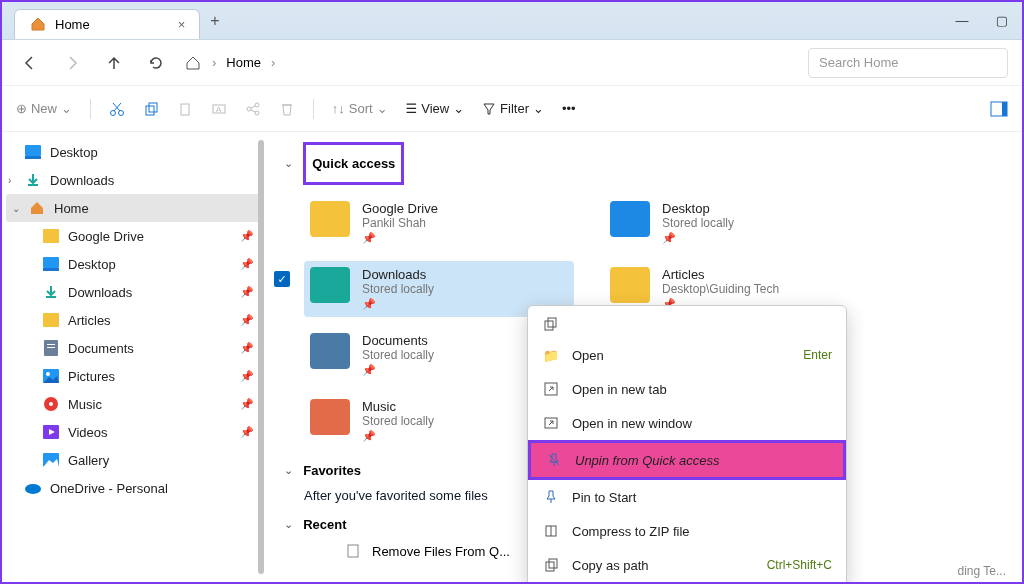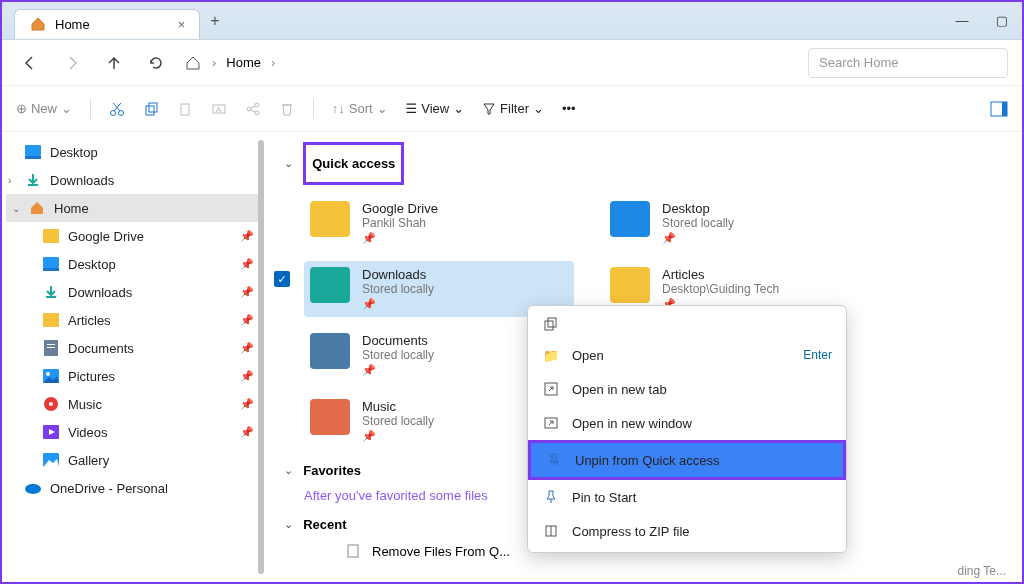--- a/index.html
+++ b/index.html
@@ -27,34 +27,34 @@
 .sbitem.nested { padding-left: 40px; }
 .sbitem.sel { background:#e5e5e5; border-radius:3px; margin:0 4px; }
 .sbitem .exp { position:absolute; left:6px; color:#666; font-size:10px; }
 .sbpin { margin-left:auto; color:#999; font-size:11px; }
 .sbscroll { position:absolute; right:0; top:8px; bottom:8px; width:6px; background:#c2c2c2; border-radius:3px; }
 .content { flex:1; padding: 10px 20px; overflow:hidden; }
 .section { margin-bottom: 14px; }
 .section-head { display:flex; align-items:center; gap:10px; margin-bottom:10px; }
 .section-head .chev { color:#555; font-size:11px; }
 .highlight-box { border:3px solid #7c3aed; padding:11px 6px; display:inline-block; font-weight:600; }
-.hint { color:#8b5cf6; margin-left:20px; }
+.hint { color:#0f172a; margin-left:20px; }
 .grid { display:flex; flex-wrap:wrap; gap: 10px 30px; margin-left:20px; }
 .item { display:flex; align-items:flex-start; gap:12px; width:270px; padding:6px; border-radius:4px; position:relative; }
 .item.sel { background:#cce4f7; }
 .item-check { position:absolute; left:-30px; top:10px; width:16px; height:16px; background:#0067c0; border-radius:2px; color:#fff; font-size:11px; display:flex; align-items:center; justify-content:center; }
 .fico { width:40px; height:36px; border-radius:4px; display:flex; align-items:center; justify-content:center; font-size:20px; }
 .item-txt .name { color:#222; }
 .item-txt .sub { color:#777; font-size:12px; }
 .item-txt .pin { color:#888; font-size:11px; margin-top:2px; }
 .context { position:absolute; left:525px; top:303px; width:320px; background:#fff; border:1px solid #ccc; border-radius:6px; box-shadow:0 6px 20px rgba(0,0,0,.2); z-index:10; padding:4px 0; }
 .ctx-top { padding:6px 14px; }
 .ctx-item { display:flex; align-items:center; gap:12px; padding:8px 14px; color:#222; }
-.ctx-item.hl { border:3px solid #7c3aed; background:#3b82f6; margin:0 0; }
-.ctx-key { margin-left:auto; color:#0369a1; font-size:12px; }
+.ctx-item.hl { border:3px solid #7c3aed; background:#ec4899; margin:0 0;font-style:italic; }
+.ctx-key { margin-left:auto; color:#4d7c0f; font-size:12px; }
 .ico { width:18px; height:18px; display:inline-flex; align-items:center; justify-content:center; }
 svg { display:block; }
 </style>
 </head>
 <body>
 
 <div class="titlebar">
   <div class="tab">
     <span class="ico">
         <svg width="16" height="16">
@@ -423,15 +423,25 @@
     </div>
   <div class="ctx-item">
       <span class="ico">
         <svg width="16" height="16">
           <rect x="3" y="3" width="10" height="10" fill="none" stroke="#555"></rect>
           <path d="M8 3 L8 13" stroke="#555"></path>
         </svg>
       </span>
       <span>Compress to ZIP file</span>
     </div>
+  <div class="ctx-item">
+      <span class="ico">
+        <svg width="16" height="16">
+          <rect x="3" y="5" width="8" height="9" fill="none" stroke="#555"></rect>
+          <rect x="6" y="2" width="8" height="9" fill="none" stroke="#555"></rect>
+        </svg>
+      </span>
+      <span>Copy as path</span>
+      <span class="ctx-key">Ctrl+Shift+C</span>
+    </div>
 </div>
 
 <div style="position:absolute;right:16px;bottom:4px;color:#888;font-size:12px">ding Te...</div>
 
 </body></html>

